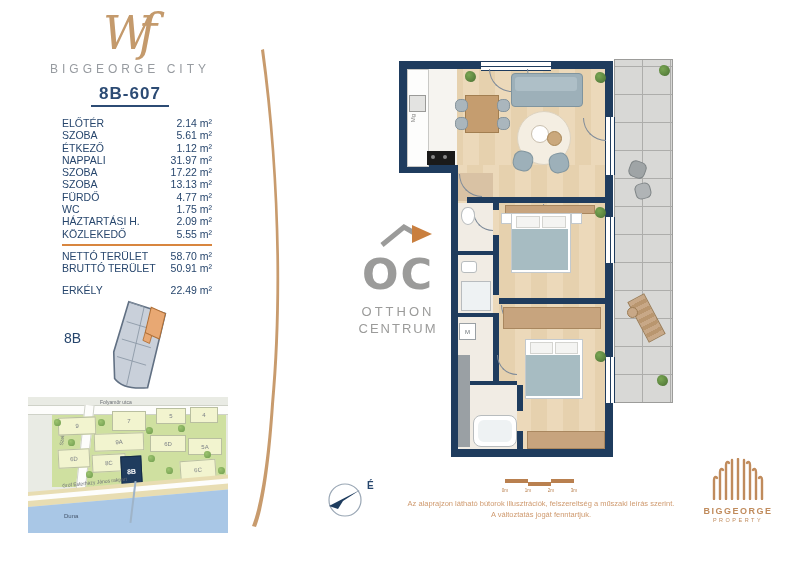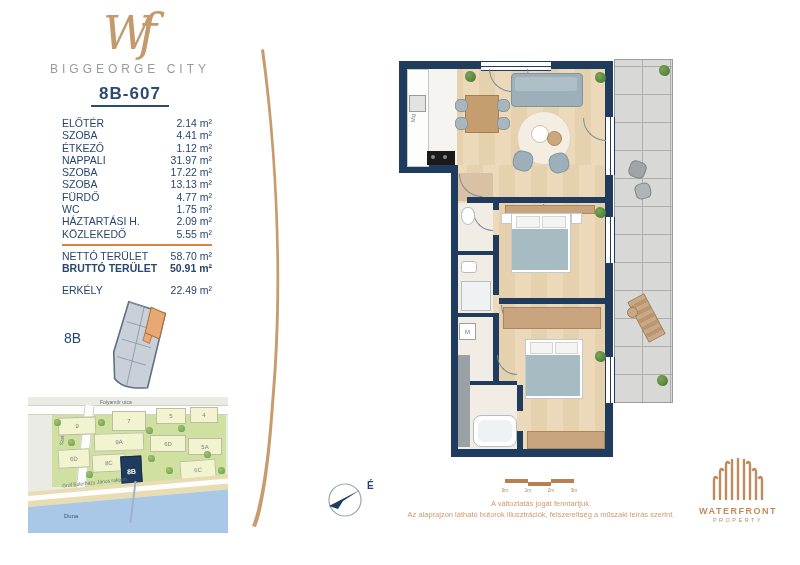--- a/index.html
+++ b/index.html
@@ -11,21 +11,21 @@
     font-family:"DejaVu Serif",serif;font-style:italic;font-size:46px;line-height:52px;}
   .logo-wf .f{margin-left:-12px;font-size:50px;}
   .brand-name{position:absolute;left:0;top:62px;width:260px;text-align:center;color:#979ba0;
     font-size:12px;letter-spacing:4px;font-weight:400;}
   .unit-code{position:absolute;left:0;top:84px;width:260px;text-align:center;}
   .unit-code span{display:inline-block;color:#2c4b74;font-size:17px;font-weight:bold;letter-spacing:1px;
     border-bottom:2px solid #2c4b74;padding:0 8px 1px 8px;}
   .area-table{position:absolute;left:62px;top:117px;width:150px;color:#27466d;font-size:10.5px;}
   .area-table .row{display:flex;justify-content:space-between;line-height:12.3px;}
   .area-table .div-line{border-top:2px solid #d8863f;margin:4px 0 4px 0;}
-  .area-table .bold{font-weight:bold;justify-content:space-between;}
+  .area-table .bold{font-weight:normal;justify-content:space-between;}
   .area-table .gap{height:9px;}
   .block-label{position:absolute;left:64px;top:330px;color:#27466d;font-size:14px;font-weight:400;}
   
   .map{position:absolute;left:28px;top:397px;width:200px;height:136px;background:#e9ebe4;overflow:hidden;}
   .park{position:absolute;background:#cfe0a0;}
   .mbld{position:absolute;background:#f2f4cf;border:1px solid #b9bfa0;color:#7c8187;font-size:6px;
     display:flex;align-items:center;justify-content:center;}
   .mbld.hl{background:#1f3c5e;border-color:#152c46;color:#fff;font-weight:bold;font-size:7px;}
   .tree{position:absolute;width:7px;height:7px;border-radius:45% 55% 50% 50%;
     background:radial-gradient(circle at 35% 35%,#9cc36f,#6f9c4e);}
@@ -73,21 +73,21 @@
   <div class="brand-name">BIGGEORGE CITY</div>
   <div class="unit-code"><span>8B-607</span></div>
 
   <div class="area-table">
     <div class="row">
         <span>ELŐTÉR</span>
         <span>2.14 m²</span>
       </div>
     <div class="row">
         <span>SZOBA</span>
-        <span>4.41 m²</span>
+        <span>5.61 m²</span>
       </div>
     <div class="row">
         <span>ÉTKEZŐ</span>
         <span>1.12 m²</span>
       </div>
     <div class="row">
         <span>NAPPALI</span>
         <span>31.97 m²</span>
       </div>
     <div class="row">
@@ -282,55 +282,64 @@
     <div class="plant" style="left:202px;top:152px;"></div>
     <div class="plant" style="left:202px;top:296px;"></div>
     <div class="plant" style="left:264px;top:320px;"></div>
 
     <div class="furn" style="left:236px;top:106px;width:15px;height:15px;border-radius:35%;background:#9fa4a6;border:1px solid #7e8486;transform:rotate(20deg);"></div>
     <div class="furn" style="left:242px;top:128px;width:14px;height:14px;border-radius:35%;background:#b0b4b6;border:1px solid #7e8486;transform:rotate(-15deg);"></div>
     <div class="furn" style="left:244px;top:240px;width:17px;height:44px;background:repeating-linear-gradient(0deg,#c8a887 0 4px,#b9966f 4px 8px);border:1px solid #9c7c55;transform:rotate(-28deg);"></div>
     <div class="furn" style="left:234px;top:252px;width:9px;height:9px;border-radius:50%;background:#c8a887;border:1px solid #9c7c55;"></div>
   </div>
 
+  <div class="oc">
+    <svg width="62" height="26" viewBox="0 0 62 26" style="margin-left:18px;">
+      <path d="M6,23 L28,5 L40,12" stroke="#9b9b9a" stroke-width="5" fill="none"></path>
+      <polygon points="36,3 56,12 36,21" fill="#c97f3f"></polygon>
+    </svg>
+    <div class="initials">OC</div>
+    <div class="l1">OTTHON</div>
+    <div class="l2">CENTRUM</div>
+  </div>
 
   <div class="compass">
     <svg width="44" height="44" viewBox="0 0 44 44">
       <circle cx="21" cy="23" r="16" fill="#fff" stroke="#9aa7b5" stroke-width="1.2"></circle>
       <path d="M5,29 L36,13 L19,24 L14,32 Z" fill="#1e3c5e"></path>
     </svg>
     <div class="n">É</div>
   </div>
 
   <div class="scalebar">
     <div class="seg" style="left:2px;top:0;width:23px;"></div>
     <div class="seg" style="left:25px;top:3px;width:23px;"></div>
     <div class="seg" style="left:48px;top:0;width:23px;"></div>
     <span class="tick" style="left:-3px;">0m</span>
     <span class="tick" style="left:20px;">1m</span>
     <span class="tick" style="left:43px;">2m</span>
     <span class="tick" style="left:66px;">3m</span>
   </div>
 
   <div class="disclaimer">
+    <div>Az alaprajzon látható bútorok illusztrációk, felszereltség a műszaki leírás szerint.</div>
     <div>A változtatás jogát fenntartjuk.</div>
-    <div>Az alaprajzon látható bútorok illusztrációk, felszereltség a műszaki leírás szerint.</div>
   </div>
 
   <div class="bgp">
     <svg width="58" height="42" viewBox="0 0 58 42">
       <g stroke="#c08b5c" stroke-width="2.4" stroke-linecap="round" fill="none">
         <path d="M5,41 L5,22 C5,19 7,18 8,20"></path>
         <path d="M11,41 L11,14 C11,11 13,10 14,12"></path>
         <path d="M17,41 L17,7 C17,4 19,3 20,5"></path>
         <path d="M23,41 L23,2"></path>
         <path d="M29,41 L29,1"></path>
         <path d="M35,41 L35,2"></path>
         <path d="M41,41 L41,7 C41,4 39,3 38,5"></path>
         <path d="M47,41 L47,14 C47,11 45,10 44,12"></path>
         <path d="M53,41 L53,22 C53,19 51,18 50,20"></path>
       </g>
     </svg>
-    <div class="name">WATERFRONT</div>
+    <div class="name">BIGGEORGE</div>
     <div class="div">PROPERTY</div>
   </div>
 
 </div>
 
 </body></html>

